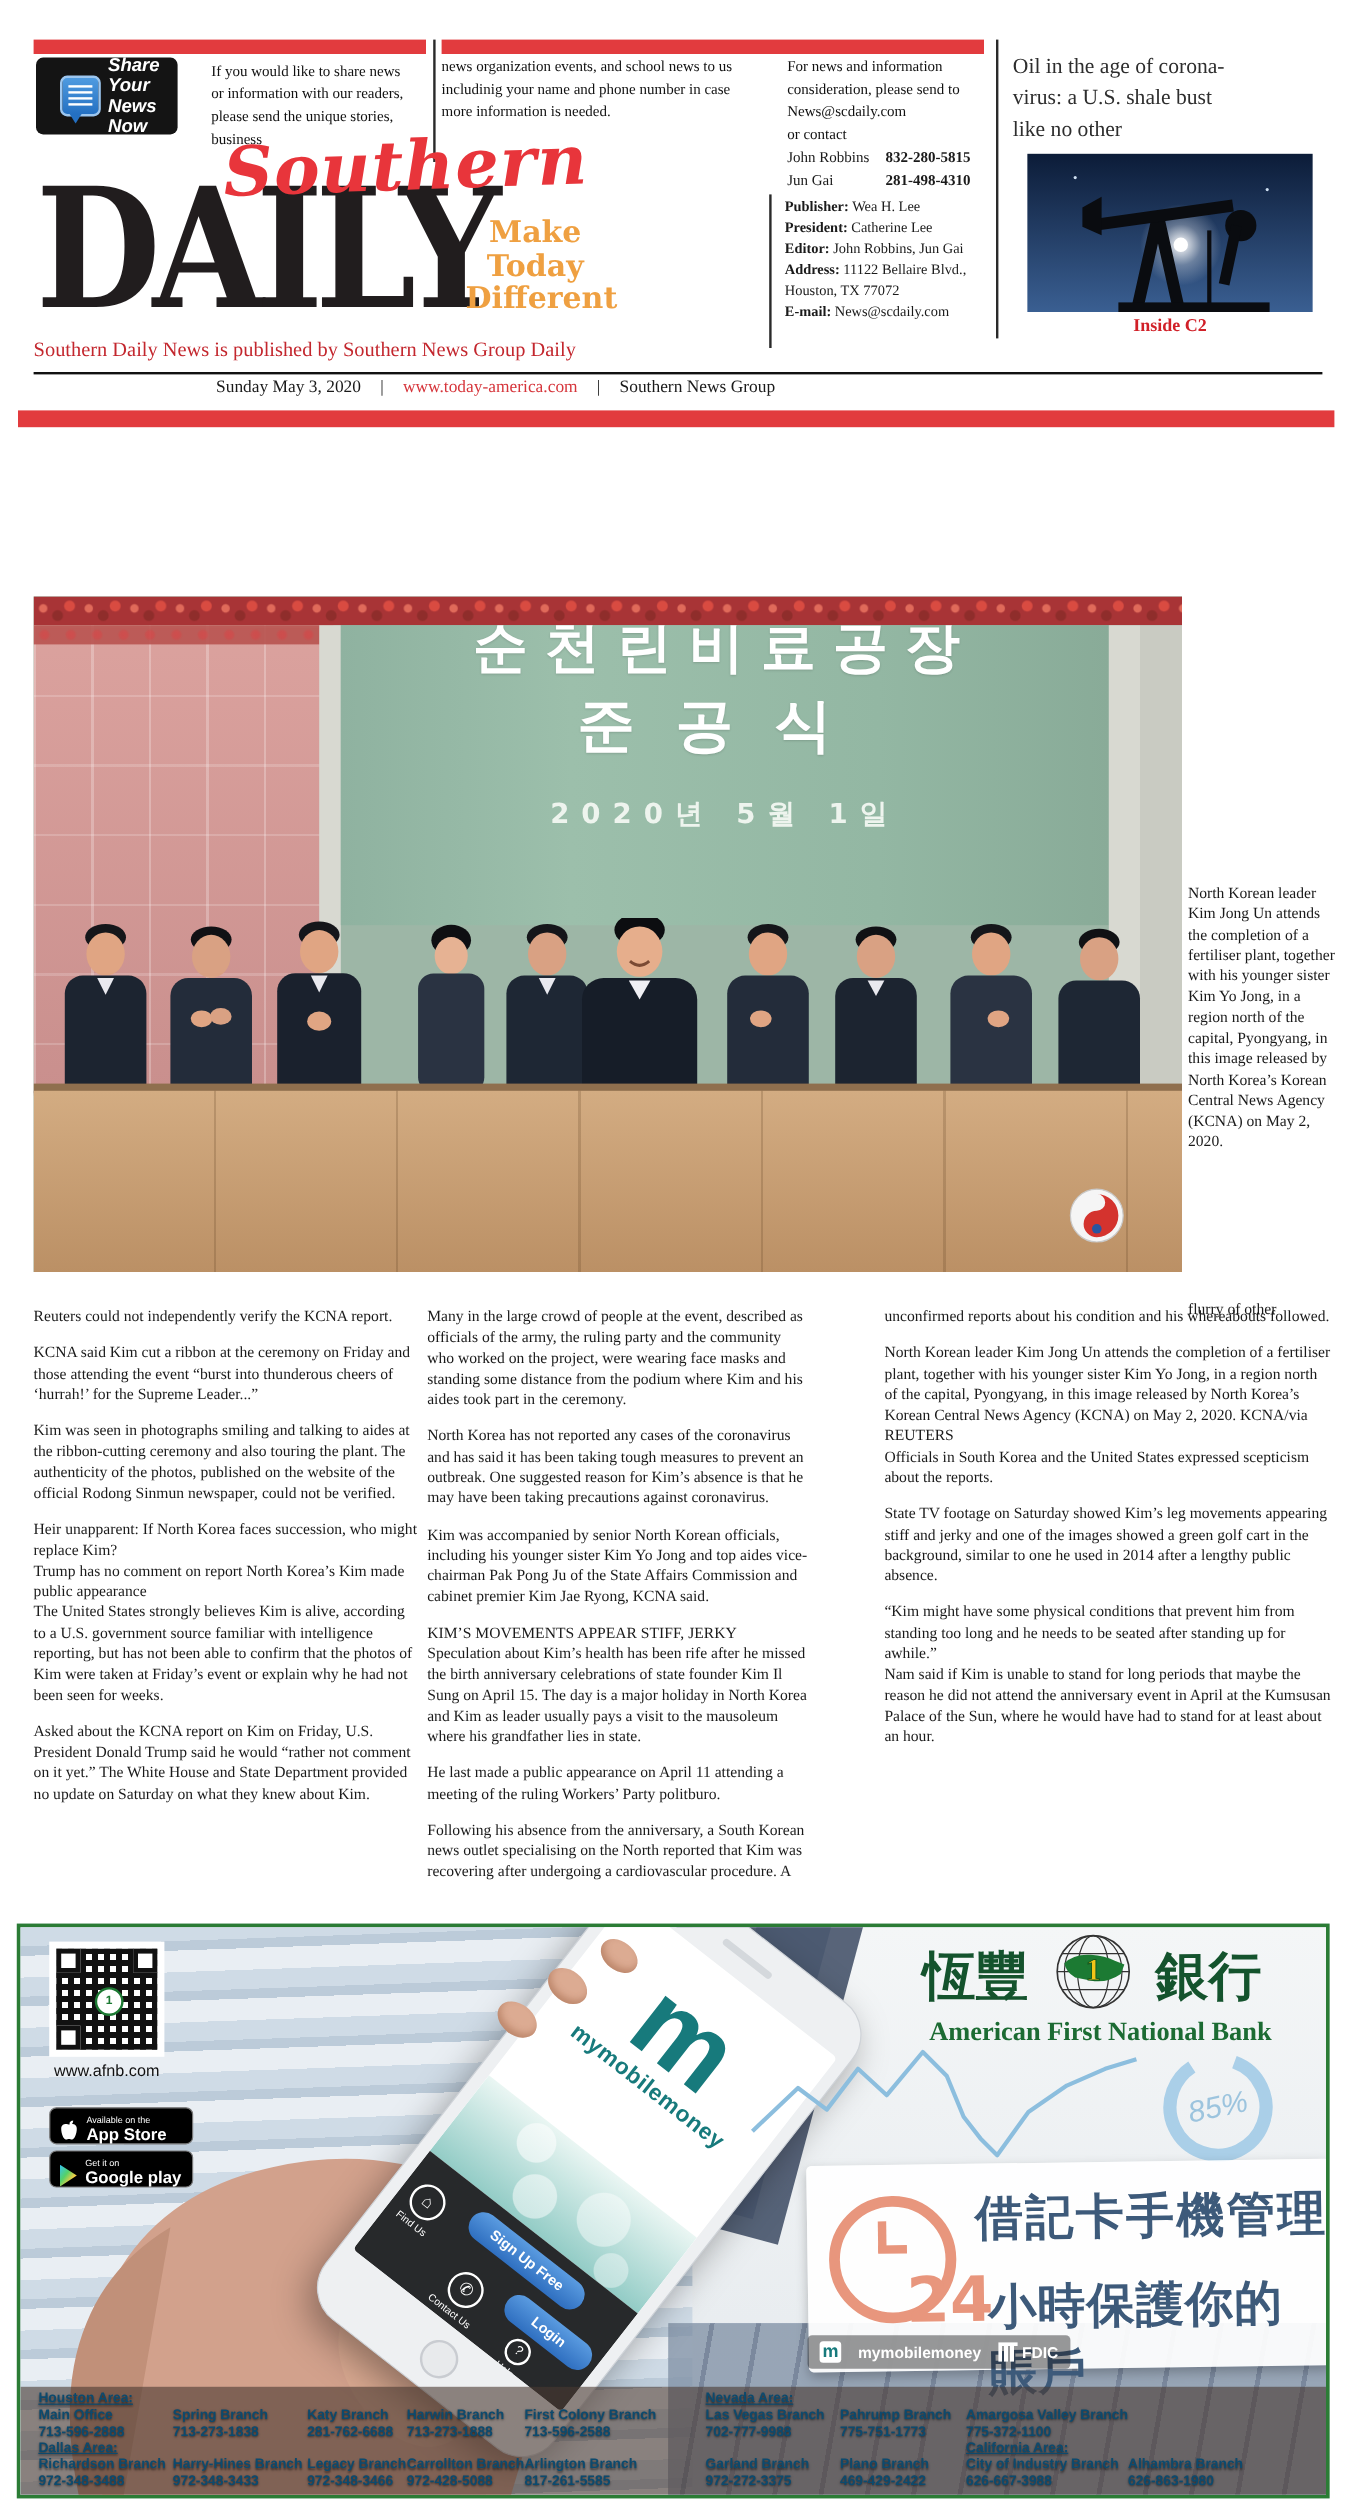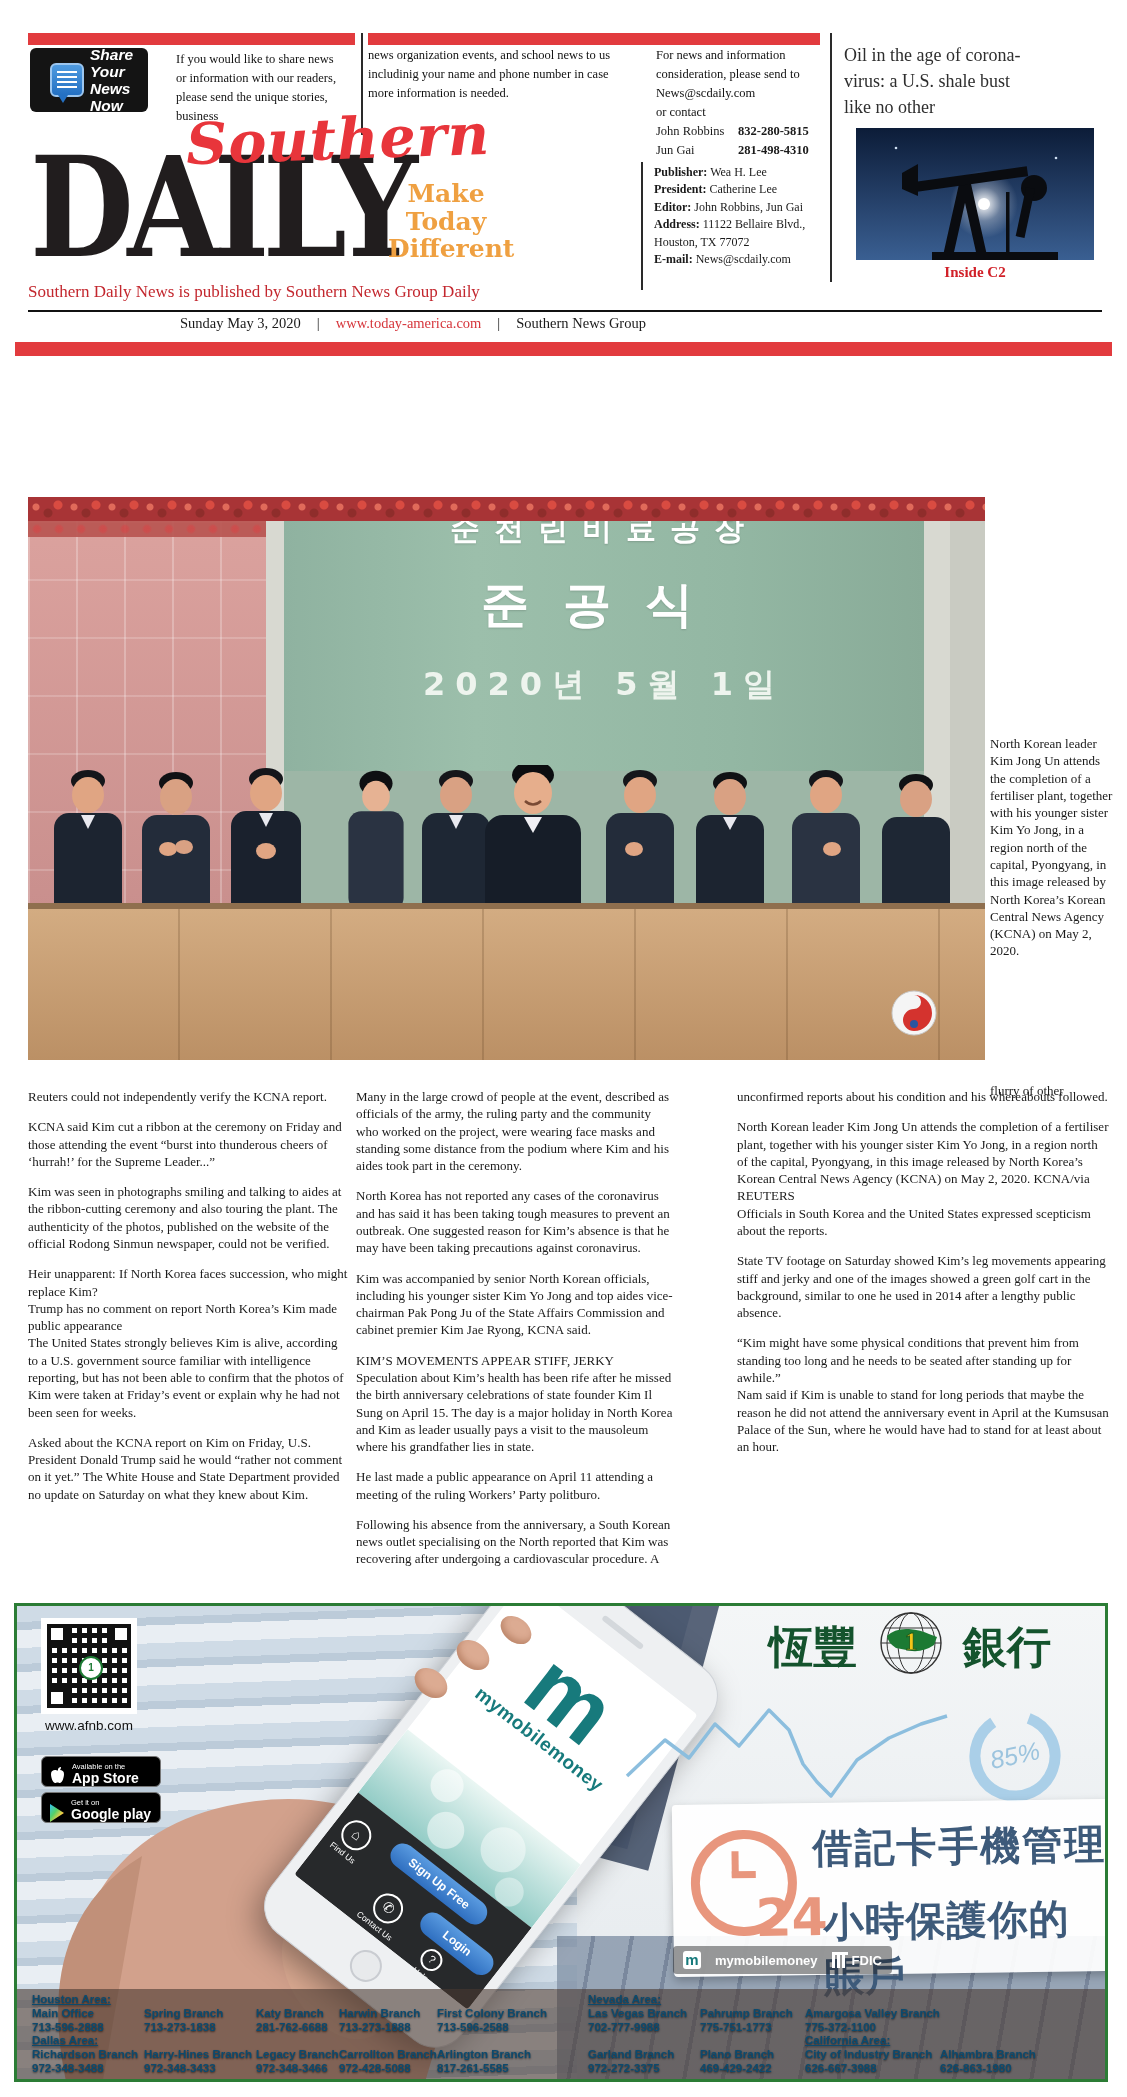--- a/index.html
+++ b/index.html
@@ -52,25 +52,25 @@
   #pinkwall{left:0;top:24px;width:250px;height:392px;
       background:repeating-linear-gradient(90deg,rgba(255,255,255,.25) 0 2px,transparent 2px 48px),
                  repeating-linear-gradient(180deg,rgba(255,255,255,.18) 0 2px,transparent 2px 58px),
                  linear-gradient(180deg,#dba29e,#c98f8d);}
   #garland{left:0;top:24px;width:250px;height:16px;
       background:radial-gradient(circle at 9px 8px,#c44,4px,transparent 5px),#b85450;background-size:22px 16px;opacity:.9;}
   .pillar{position:absolute;top:24px;height:392px;background:#d8d9d1;}
   #banner{left:256px;top:24px;width:640px;height:250px;text-align:center;color:#fff;
       background:linear-gradient(90deg,#8fb2a0,#9cbfab 30%,#93b7a3 70%,#89ab98);}
   #banner .l1wrap{height:44px;overflow:hidden;}
-  #banner .l1{font-family:"DejaVu Sans",sans-serif;font-weight:bold;font-size:30px;margin-top:-12px;
+  #banner .l1{font-family:"DejaVu Sans",sans-serif;font-weight:bold;font-size:46px;margin-top:-12px;
       letter-spacing:14px;text-shadow:0 1px 2px rgba(0,0,0,.15);}
   #banner .l2{font-family:"DejaVu Sans",sans-serif;font-weight:bold;font-size:48px;letter-spacing:34px;
       margin-top:8px;text-shadow:0 1px 2px rgba(0,0,0,.15);}
-  #banner .l3{font-family:"DejaVu Sans",sans-serif;font-weight:bold;font-size:32px;letter-spacing:10px;
+  #banner .l3{font-family:"DejaVu Sans",sans-serif;font-weight:bold;font-size:23px;letter-spacing:10px;
       margin-top:26px;color:#eef4ee;}
   #rightwall{left:922px;top:24px;width:35px;height:392px;background:#c9cbc2;}
   #podium{left:0;top:412px;width:100%;height:151px;
       background:repeating-linear-gradient(90deg,transparent 0 150px,rgba(90,60,30,.22) 150px 152px),
                  linear-gradient(180deg,#d3ac82,#bb9065);}
   #podiumrail{left:0;top:406px;width:100%;height:8px;background:#8f6f4e;}
   .ppl{position:absolute;left:0;top:268px;}
   #emblem{left:862px;top:492px;width:48px;height:48px;}
   
   #caption{left:990px;top:735px;width:124px;font-size:13px;line-height:1.33;}
@@ -509,20 +509,21 @@
         <ellipse cx="38" cy="35" rx="13" ry="30" fill="none" stroke="#333" stroke-width="1"></ellipse>
         <ellipse cx="38" cy="35" rx="24" ry="30" fill="none" stroke="#333" stroke-width="1"></ellipse>
         <line x1="8" y1="35" x2="68" y2="35" stroke="#333" stroke-width="1"></line>
         <line x1="12" y1="20" x2="64" y2="20" stroke="#333" stroke-width="1"></line>
         <line x1="12" y1="50" x2="64" y2="50" stroke="#333" stroke-width="1"></line>
         <path d="M14 28 q8 -8 22 -7 q12 1 20 5 l8 3 -3 8 q-10 7 -22 6 l-16 -3 q-8 -5 -9 -12z" fill="#1c7a33"></path>
         <text x="38" y="42" text-anchor="middle" font-family="Liberation Serif,serif" font-size="26" font-weight="bold" fill="#f5c518" stroke="#14581f" stroke-width="0.8">1</text>
       </svg>
     </div>
     <div id="cnright">銀行</div>
+    <div class="abs" id="bankname">American First National Bank</div>
 
     <svg class="abs" id="chart" viewBox="0 0 480 120">
       <polyline points="10,78 48,42 72,60 98,26 122,48 152,12 172,32 186,66 200,84 214,98 240,62 272,40 304,26 330,18" fill="none" stroke="#8cbede" stroke-width="3.5" stroke-linejoin="round"></polyline>
       <circle cx="398" cy="58" r="40" fill="none" stroke="#aacfe8" stroke-width="11" stroke-dasharray="214 251" transform="rotate(-70 398 58)"></circle>
       <text x="398" y="66" text-anchor="middle" font-family="Liberation Sans,sans-serif" font-size="25" font-style="italic" fill="#9cc4de" transform="rotate(-12 398 58)">85%</text>
     </svg>
 
     <div class="abs" id="wbanner">
       <div id="clock">
           <div class="h1"></div>

